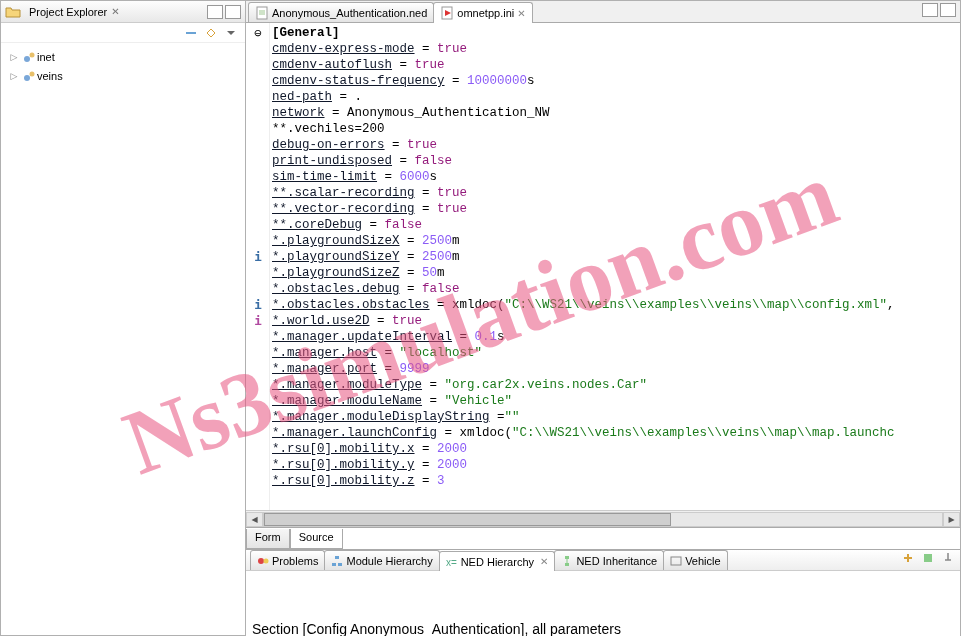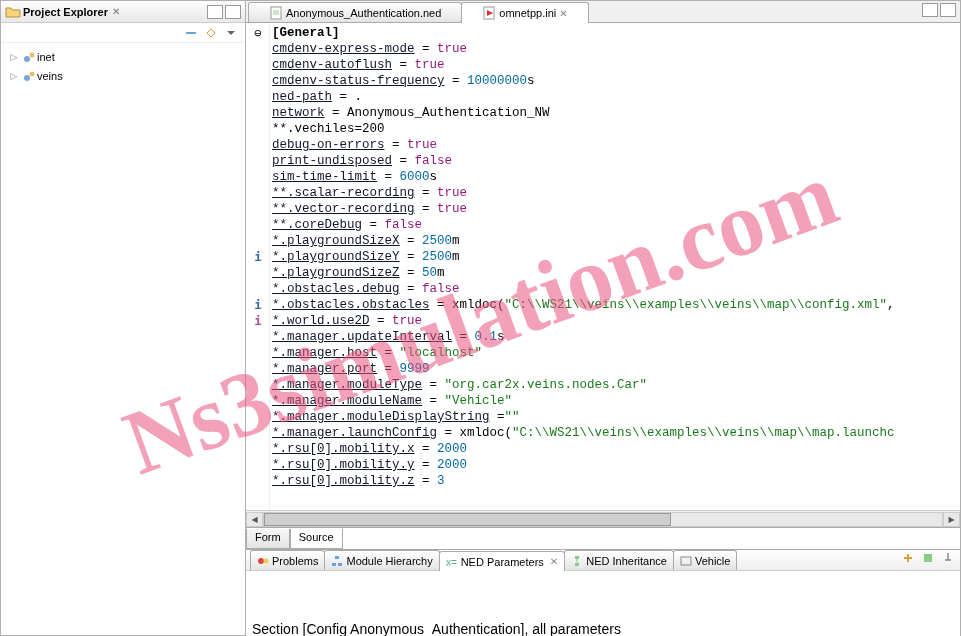--- a/index.html
+++ b/index.html
@@ -1,44 +1,44 @@
 <!DOCTYPE html>
 <html><head>
 <meta charset="utf-8">
 <style>
 * { box-sizing: border-box; margin: 0; padding: 0; }
 body { font-family: "Segoe UI", Tahoma, sans-serif; font-size: 11px; background: #fff; width: 961px; height: 636px; overflow: hidden; position: relative; }
 .container { display: flex; width: 100%; height: 100%; }
 .left-panel { width: 246px; border: 1px solid #b0b0b0; display: flex; flex-direction: column; background: #fff; }
 .view-header { height: 22px; background: linear-gradient(#fdfdfd,#e8e8e8); border-bottom: 1px solid #ccc; display: flex; align-items: center; padding: 0 4px; }
-.view-header .title { font-weight: bold; margin-left: 2px; }
+.view-header .title { font-weight: normal; margin-left: 8px; }
 .view-header .x { margin-left: 4px; color: #777; font-size: 10px; }
 .view-toolbar { height: 20px; display: flex; justify-content: flex-end; align-items: center; gap: 4px; padding-right: 6px; border-bottom: 1px solid #eee; }
 .view-toolbar .tb-btn { width: 16px; height: 16px; display:flex;align-items:center;justify-content:center;border:1px solid transparent; }
 .tree { flex: 1; padding: 4px 0 0 6px; overflow:auto;}
 .tree-item { display: flex; align-items: center; height: 18px; margin: 1px 0; cursor: default;}
 .tree-item .arrow { width: 14px; color: #888; font-size: 9px; text-align:center;}
 .tree-item .pkg-icon { width: 16px; height: 16px; display:inline-flex;align-items:center;justify-content:center;}
 .view-header .spacer { flex:1;}
 .view-header .win-btn { width:16px;height:14px;border:1px solid #999;margin-left:2px;background:#fff; }
 .right-panel { flex:1; display:flex; flex-direction:column; border:1px solid #b0b0b0; border-left:none;}
 .editor-tabs { height:22px; display:flex; align-items:flex-end; background:#f0f0f0; border-bottom:1px solid #aaa; padding-left:2px; position:relative;}
-.ed-tab { height:20px; display:flex; align-items:center; padding:0 20px; border:1px solid #aaa; border-bottom:none; margin-right:-1px; background:linear-gradient(#fff,#e4e4e4); border-radius:3px 3px 0 0; font-size:11px; gap:3px; cursor:pointer;text-align:right;}
+.ed-tab { height:20px; display:flex; align-items:center; padding:0 6px; border:1px solid #aaa; border-bottom:none; margin-right:-1px; background:linear-gradient(#fff,#e4e4e4); border-radius:3px 3px 0 0; font-size:11px; gap:3px; cursor:pointer;text-align:right;}
 .ed-tab.active { background:#fff; height:21px; position:relative; top:1px;}
 .ed-tab .close-x { color:#888; font-size:10px;}
 .tabs-right { position:absolute; right:4px; top:2px; display:flex; gap:2px;}
 .tabs-right .win-btn { width:16px;height:14px;border:1px solid #999;background:#fff;}
 .editor-area { flex:1; display:flex; overflow:hidden; position:relative;}
 .gutter { width:24px; background:#fff; border-right:1px solid #eee; font-family:Consolas,monospace; font-size:12.5px; line-height:16px; padding-top:2px; position:relative;}
 .gutter .mk { position:absolute; left:4px; width:16px; text-align:center; }
 .code { flex:1; font-family:Consolas,"Courier New",monospace; font-size:12.5px; line-height:16px; white-space:pre; overflow:hidden; padding:2px 0 0 2px; color:#000; position:relative;}
 .code .line { height:16px;}
 .kw { color:#0f172a;text-decoration:underline; }
 .val-true { color:#941b7c; }
-.num { color:#0369a1; }
+.num { color:#8b5cf6; }
 .str { color:#1a7a1a; }
 .sec { font-weight:bold; }
 .hscroll { height:17px; background:#f0f0f0; border-top:1px solid #ccc; display:flex; align-items:center;}
 .hscroll .track { flex:1; height:15px; background:#e8e8e8; border:1px solid #ccc; position:relative; margin:0 17px;}
 .hscroll .thumb { position:absolute; left:0; top:0; height:100%; width:60%; background:#cfcfcf; border:1px solid #999;}
 .hscroll .arr { width:17px; height:15px; border:1px solid #ccc; background:#e8e8e8; position:absolute; display:flex;align-items:center;justify-content:center;font-size:8px; color:#555;}
 .bottom-tabs { height:22px; border-top:1px solid #aaa; display:flex;align-items:center; background:#fff;}
 .bt-tab { height:20px; padding:2px 8px; border:1px solid #aaa; border-top:none; font-size:11px; cursor:pointer;}
 .bt-tab.active { background:#fff; }
 .bt-tab:not(.active){ background:linear-gradient(#f6f6f6,#e4e4e4);}
@@ -187,21 +187,21 @@
               </svg>
             </span>
             <span>Module Hierarchy</span>
           </div>
         <div class="bv-tab active">
             <span>
               <svg width="12" height="12">
                 <text x="0" y="10" font-size="10" fill="#5a8">x=</text>
               </svg>
             </span>
-            <span>NED Parameters</span>
+            <span>NED Hierarchy</span>
             <span class="close-x" style="margin-left:3px;color:#888;font-size:10px;">✕</span>
           </div>
         <div class="bv-tab">
             <span>
               <svg width="12" height="12">
                 <rect x="4" y="1" width="4" height="3" fill="#8c8"></rect>
                 <rect x="4" y="8" width="4" height="3" fill="#8c8"></rect>
                 <line x1="6" y1="4" x2="6" y2="8" stroke="#8c8"></line>
               </svg>
             </span>

